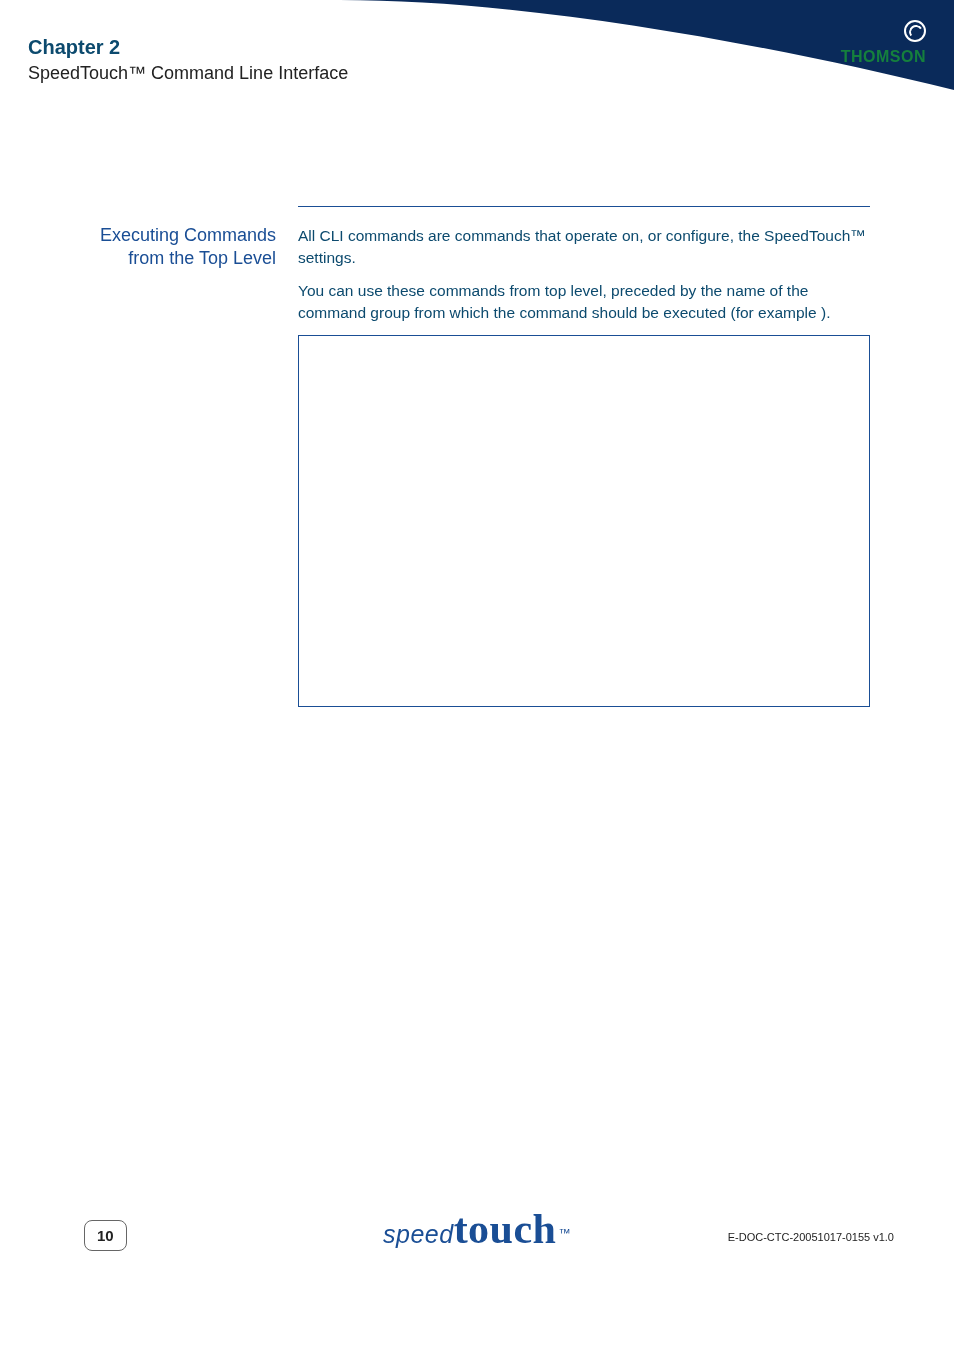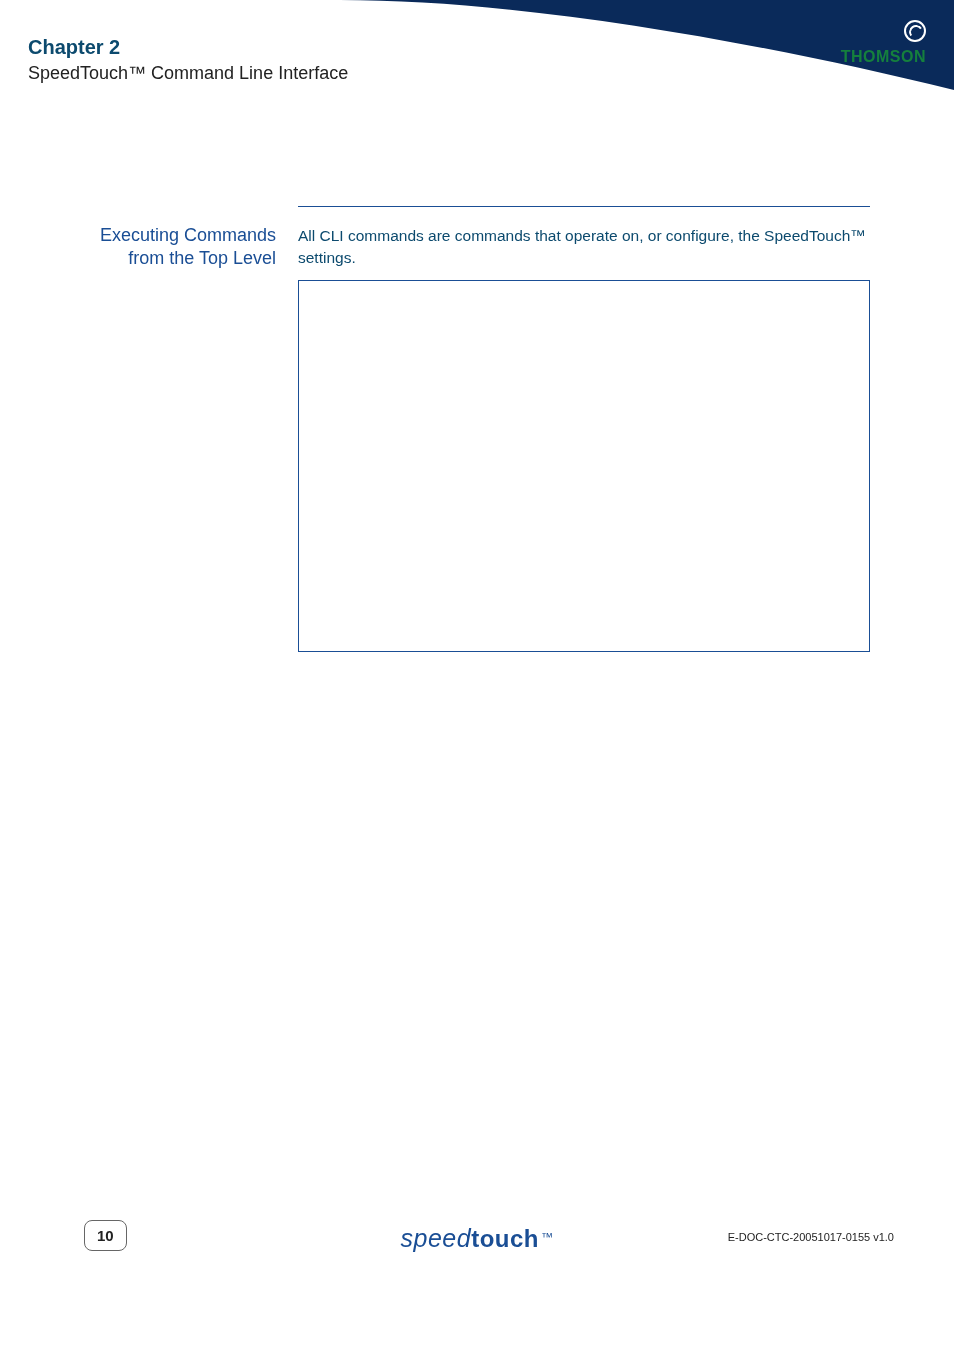--- a/index.html
+++ b/index.html
@@ -89,21 +89,21 @@
     border: 1.5px solid #666; border-radius: 8px;
     padding: 6px 12px; font-weight: bold; font-size: 15px;
   }
   .speedtouch-logo {
     position: absolute; bottom: 98px; left: 0; right: 0;
     text-align: center;
     font-family: "Segoe UI", "Trebuchet MS", Verdana, sans-serif;
     color: #1a4e95; letter-spacing: 0.5px;
   }
   .speedtouch-logo .thin { font-weight: 300; font-size: 25px; font-style: italic; }
-  .speedtouch-logo .bold { font-weight: 800; font-size: 24px; }
+  .speedtouch-logo .bold { font-weight: 800; font-size: 42px; font-family: Liberation Serif, serif; }
   .speedtouch-logo .tm   { font-size: 12px; vertical-align: super; margin-left: 2px; }
   .doc-id {
     position: absolute; bottom: 108px; right: 60px;
     font-size: 11px; color: #222; margin-top: 21px;
   }
 </style>
 </head>
 <body>
 
 <div class="page">
@@ -127,20 +127,24 @@
 
   <div class="content-row">
     <div class="left-col">
       <div>Executing Commands</div>
       <div>from the Top Level</div>
     </div>
     <div class="right-col">
       <hr class="block-rule">
       <div class="body-text">
         <p>All CLI commands are commands that operate on, or configure, the SpeedTouch™ settings.</p>
+        <p>
+          <span>You can use these commands from top level, preceded by the name of the command group from which the command should be executed (for example </span>
+          <span>).</span>
+        </p>
       </div>
       <div class="code-box"></div>
     </div>
   </div>
 
   <div class="page-number-box">10</div>
 
   <div class="speedtouch-logo">
     <span class="thin">speed</span><span class="bold">touch</span><span class="tm">™</span>
   </div>

